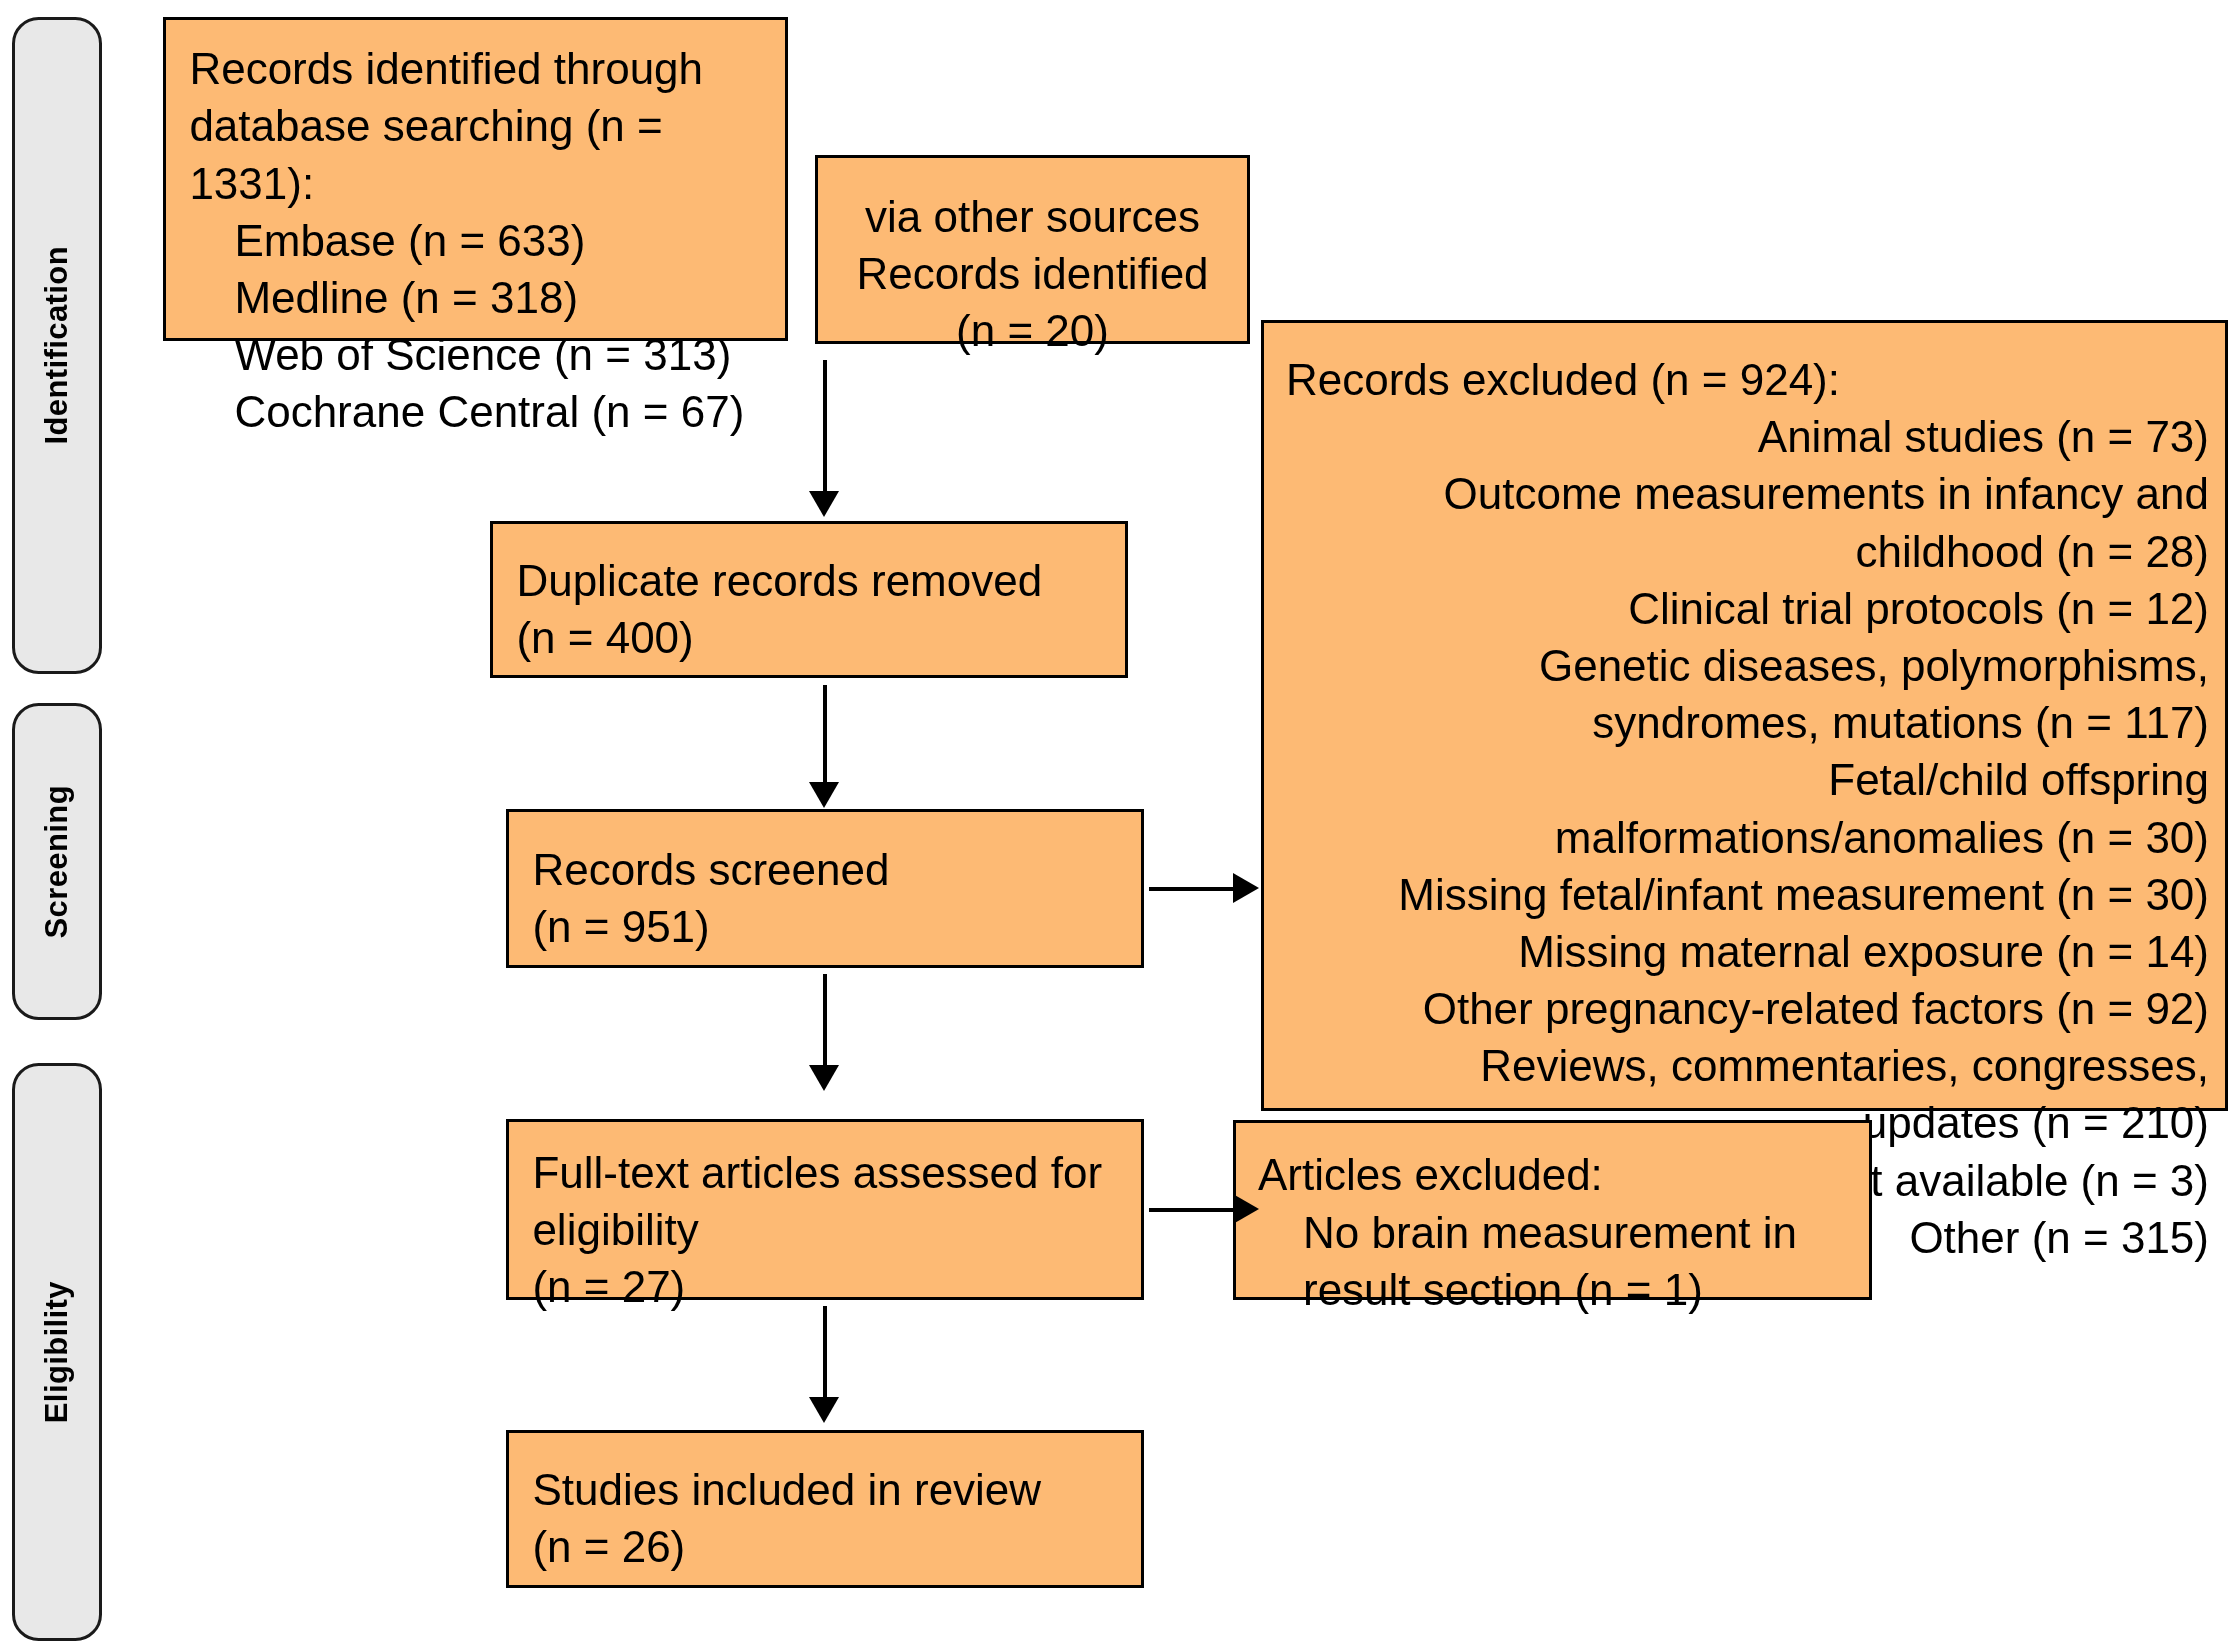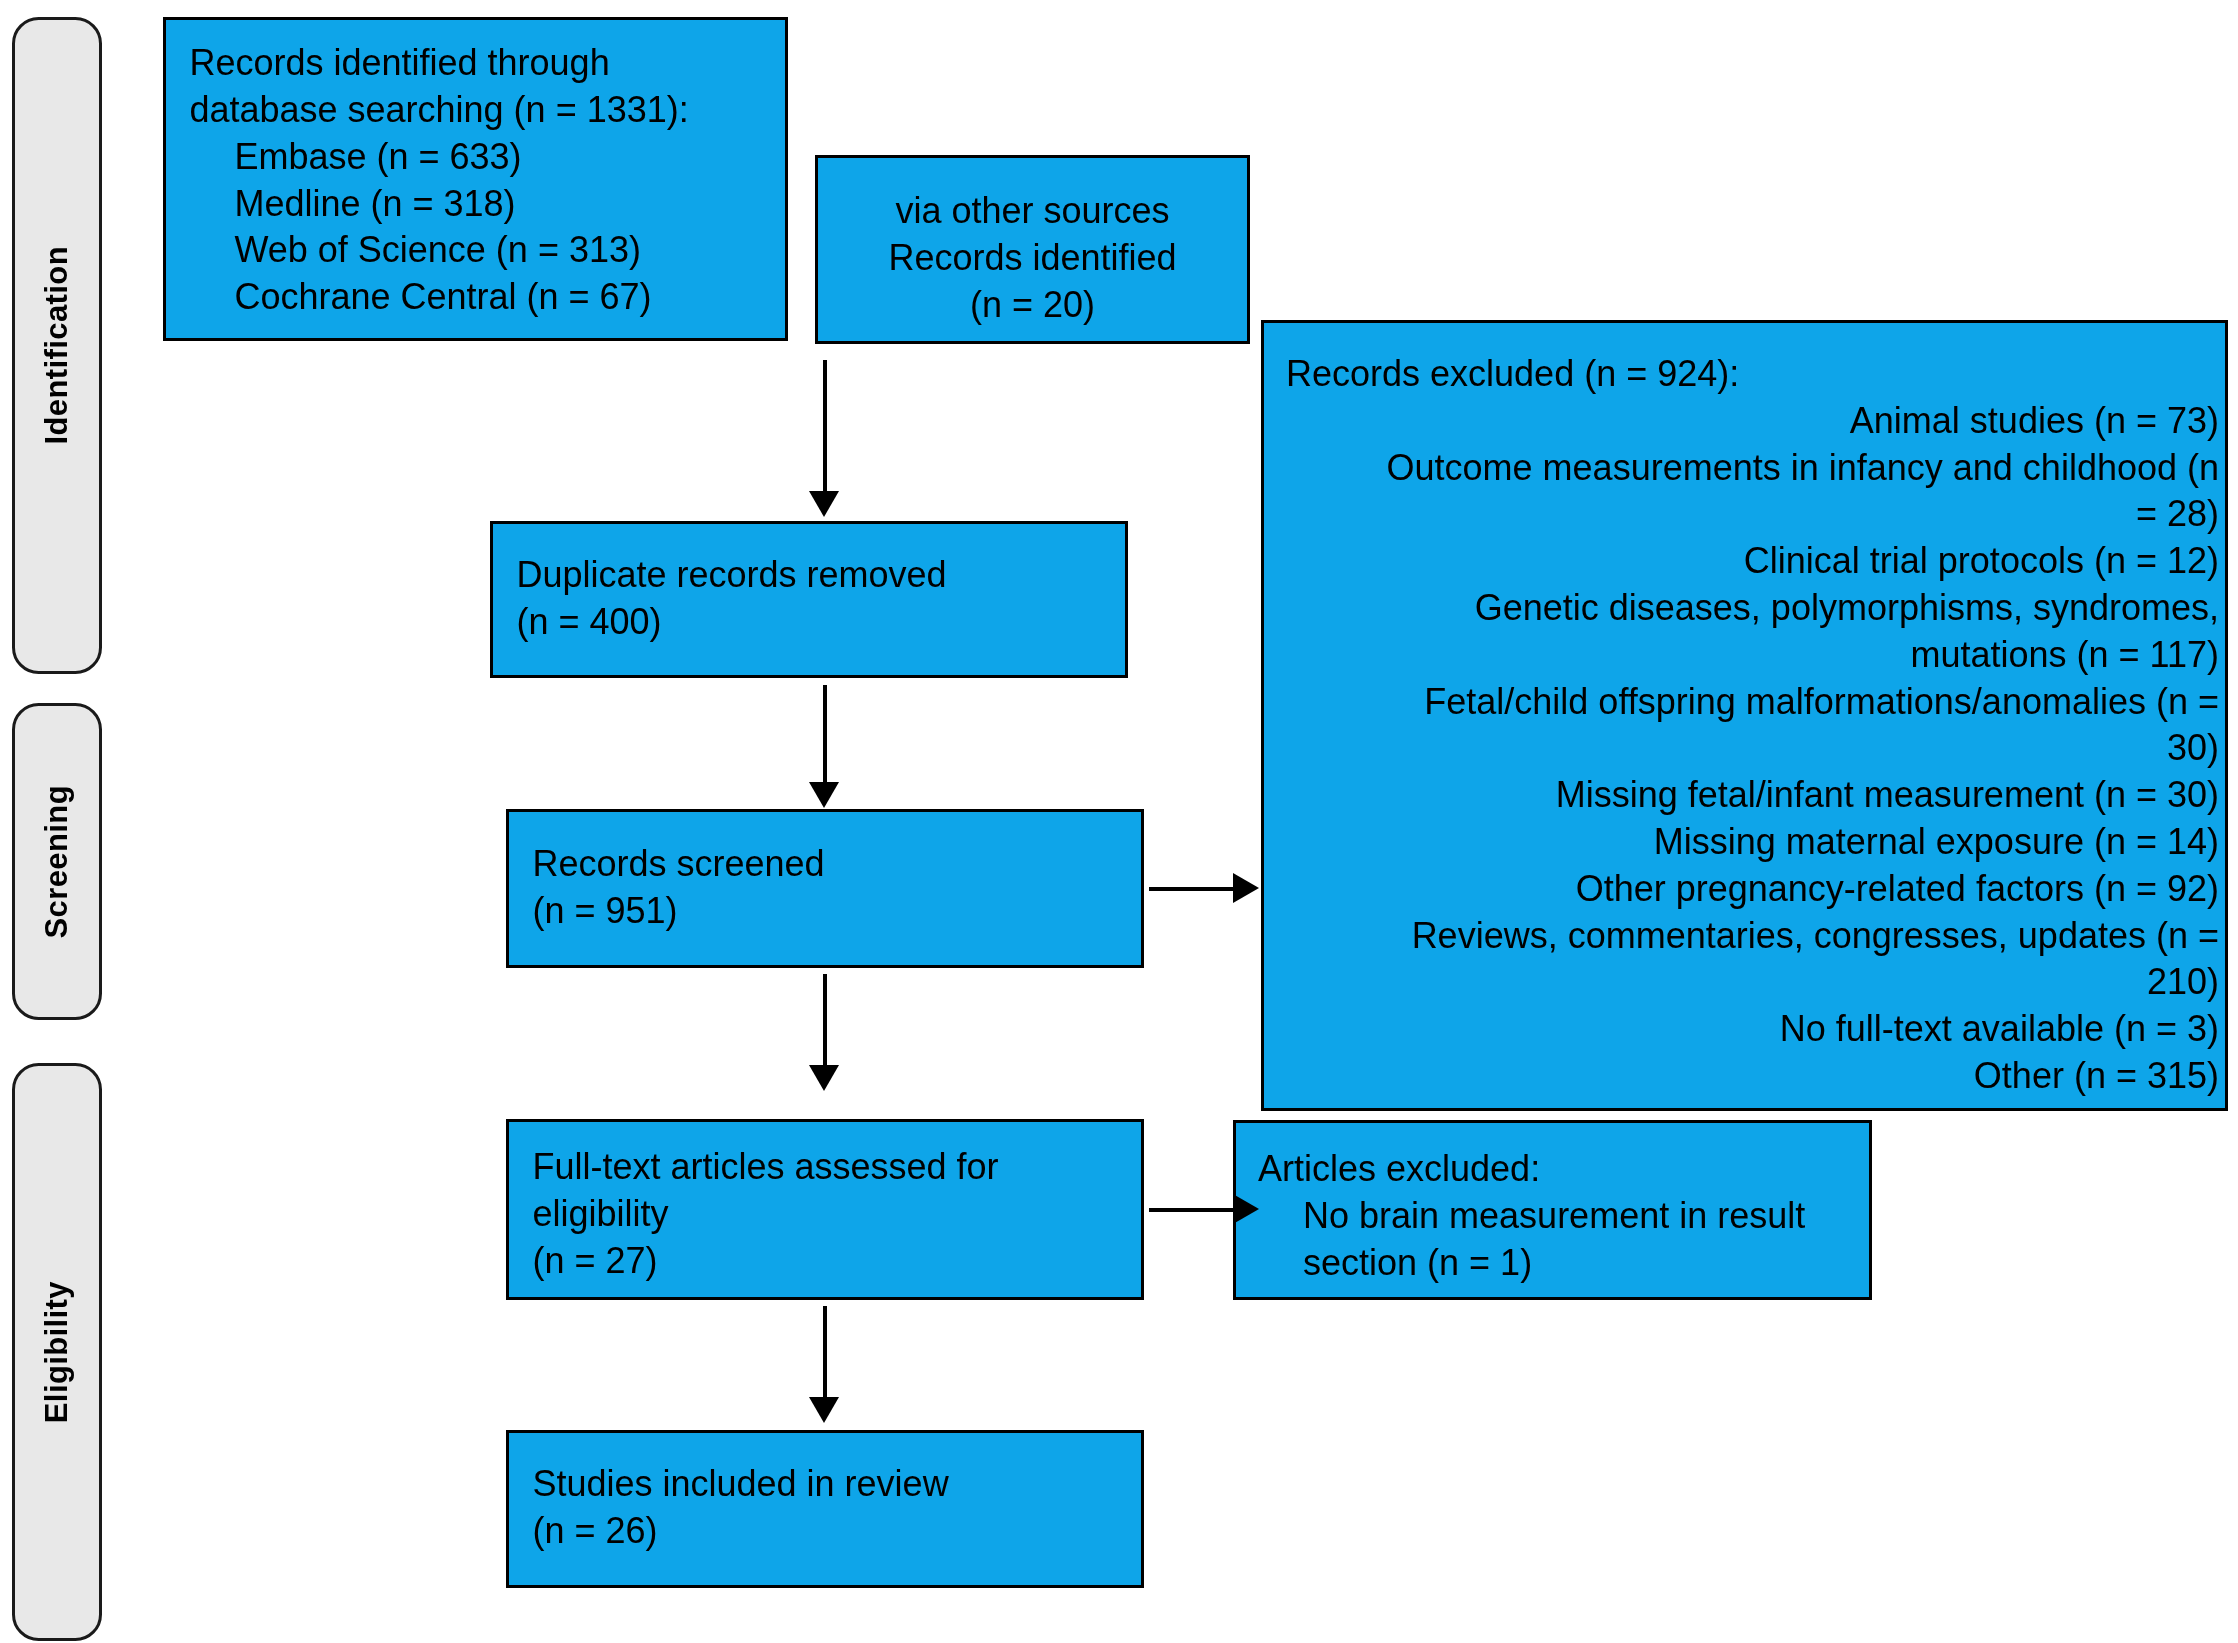--- a/index.html
+++ b/index.html
@@ -34,26 +34,26 @@
     font-weight: bold;
     font-size: 31px;
     letter-spacing: 0.4px;
     color: #000000;
     white-space: nowrap;
   }
 
   
   .node {
     position: absolute;
-    background: #0ea5e9;
+    background: #fdba74;
     border: 3.9px solid #000000;
     box-sizing: border-box;
     padding: 20.3px 23.4px;
     color: #000000;
-    font-size: 36px;
+    font-size: 44px;
     line-height: 1.30;
   }
   .node .line { white-space: pre-wrap; }
   .node .indent1 { padding-left: 45px; }
   .node .indent2 { padding-left: 91px; text-align: right; }
   .node.center-text { text-align: center; }
 
   
   .v-line {
     position: absolute;
@@ -128,21 +128,21 @@
     <div class="line">Full-text articles assessed for</div>
     <div class="line">eligibility</div>
     <div class="line">(n = 27)</div>
   </div>
 
   <div class="node" style="left:506px; top:1430px; width:638px; height:158px; padding-top:28px;">
     <div class="line">Studies included in review</div>
     <div class="line">(n = 26)</div>
   </div>
 
-  <div class="node" style="left:1261px; top:320px; width:967px; height:791px; padding:28px 6px 0 22px;">
+  <div class="node" style="left:1261px; top:320px; width:967px; height:791px; padding:28px 16px 0 22px;">
     <div class="line">Records excluded (n = 924):</div>
     <div class="line indent2">Animal studies (n = 73)</div>
     <div class="line indent2">Outcome measurements in infancy and childhood (n = 28)</div>
     <div class="line indent2">Clinical trial protocols (n = 12)</div>
     <div class="line indent2">Genetic diseases, polymorphisms, syndromes, mutations (n = 117)</div>
     <div class="line indent2">Fetal/child offspring malformations/anomalies (n = 30)</div>
     <div class="line indent2">Missing fetal/infant measurement (n = 30)</div>
     <div class="line indent2">Missing maternal exposure (n = 14)</div>
     <div class="line indent2">Other pregnancy-related factors (n = 92)</div>
     <div class="line indent2">Reviews, commentaries, congresses, updates (n = 210)</div>

